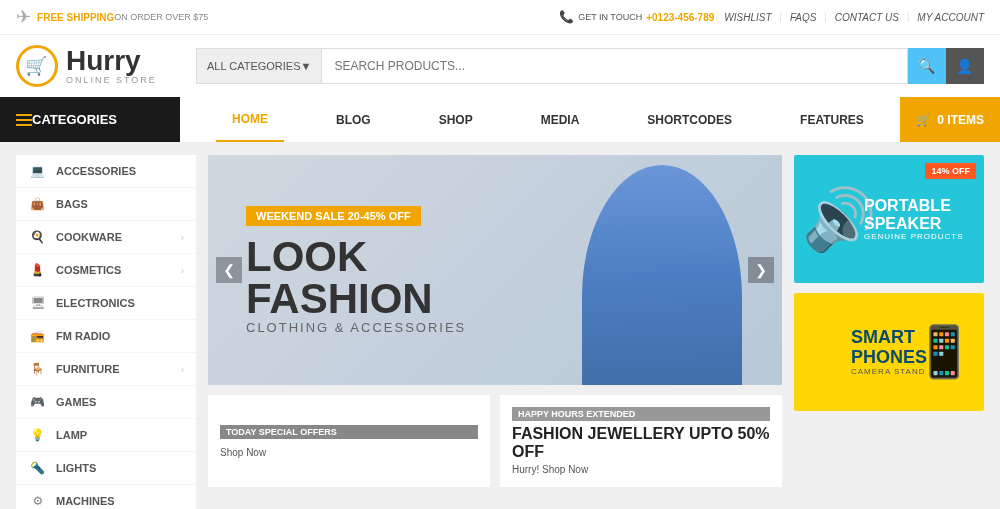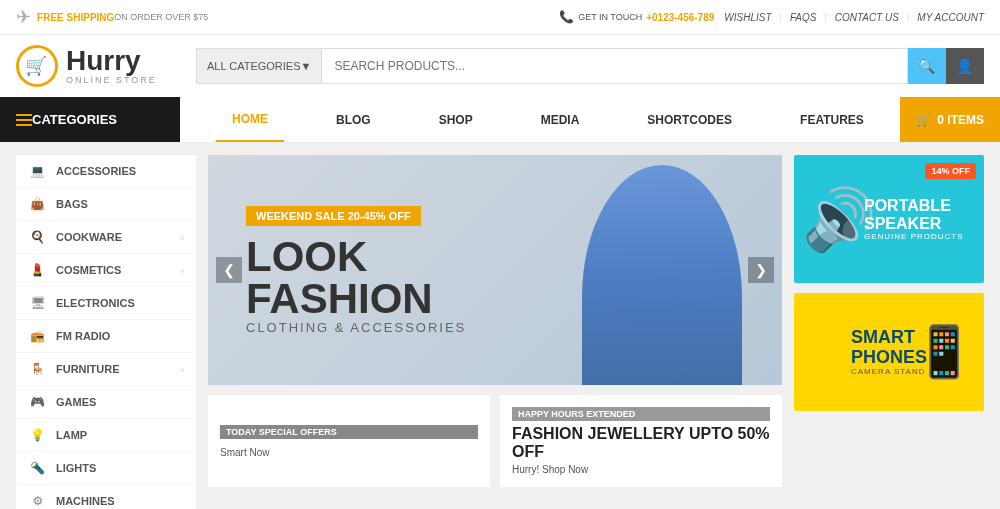--- a/index.html
+++ b/index.html
@@ -223,21 +223,21 @@
       </div>
 
       <div style="position:absolute;right:40px;bottom:0;width:160px;height:220px;background:linear-gradient(180deg,#5b8dd9 0%,#3a6fbf 50%,#2c5fa0 100%);border-radius:50% 50% 0 0 / 60% 60% 0 0;opacity:0.85;"></div>
       <button class="slider-prev">❮</button>
       <button class="slider-next">❯</button>
     </div>
 
     <div class="promo-row">
       <div class="promo-card">
         <span class="promo-card-tag" style="background:#888;color:#fff;">TODAY SPECIAL OFFERS</span>
-        <a href="#" class="promo-card-link">Smart Now</a>
+        <a href="#" class="promo-card-link">Shop Now</a>
       </div>
       <div class="promo-card">
         <span class="promo-card-tag" style="background:#999;color:#fff;">HAPPY HOURS EXTENDED</span>
         <div class="promo-card-title" style="font-size:16px;">FASHION JEWELLERY UPTO 50% OFF</div>
         <a href="#" class="promo-card-link">Hurry! Shop Now</a>
       </div>
     </div>
   </div>
 
   <div class="right-col">

